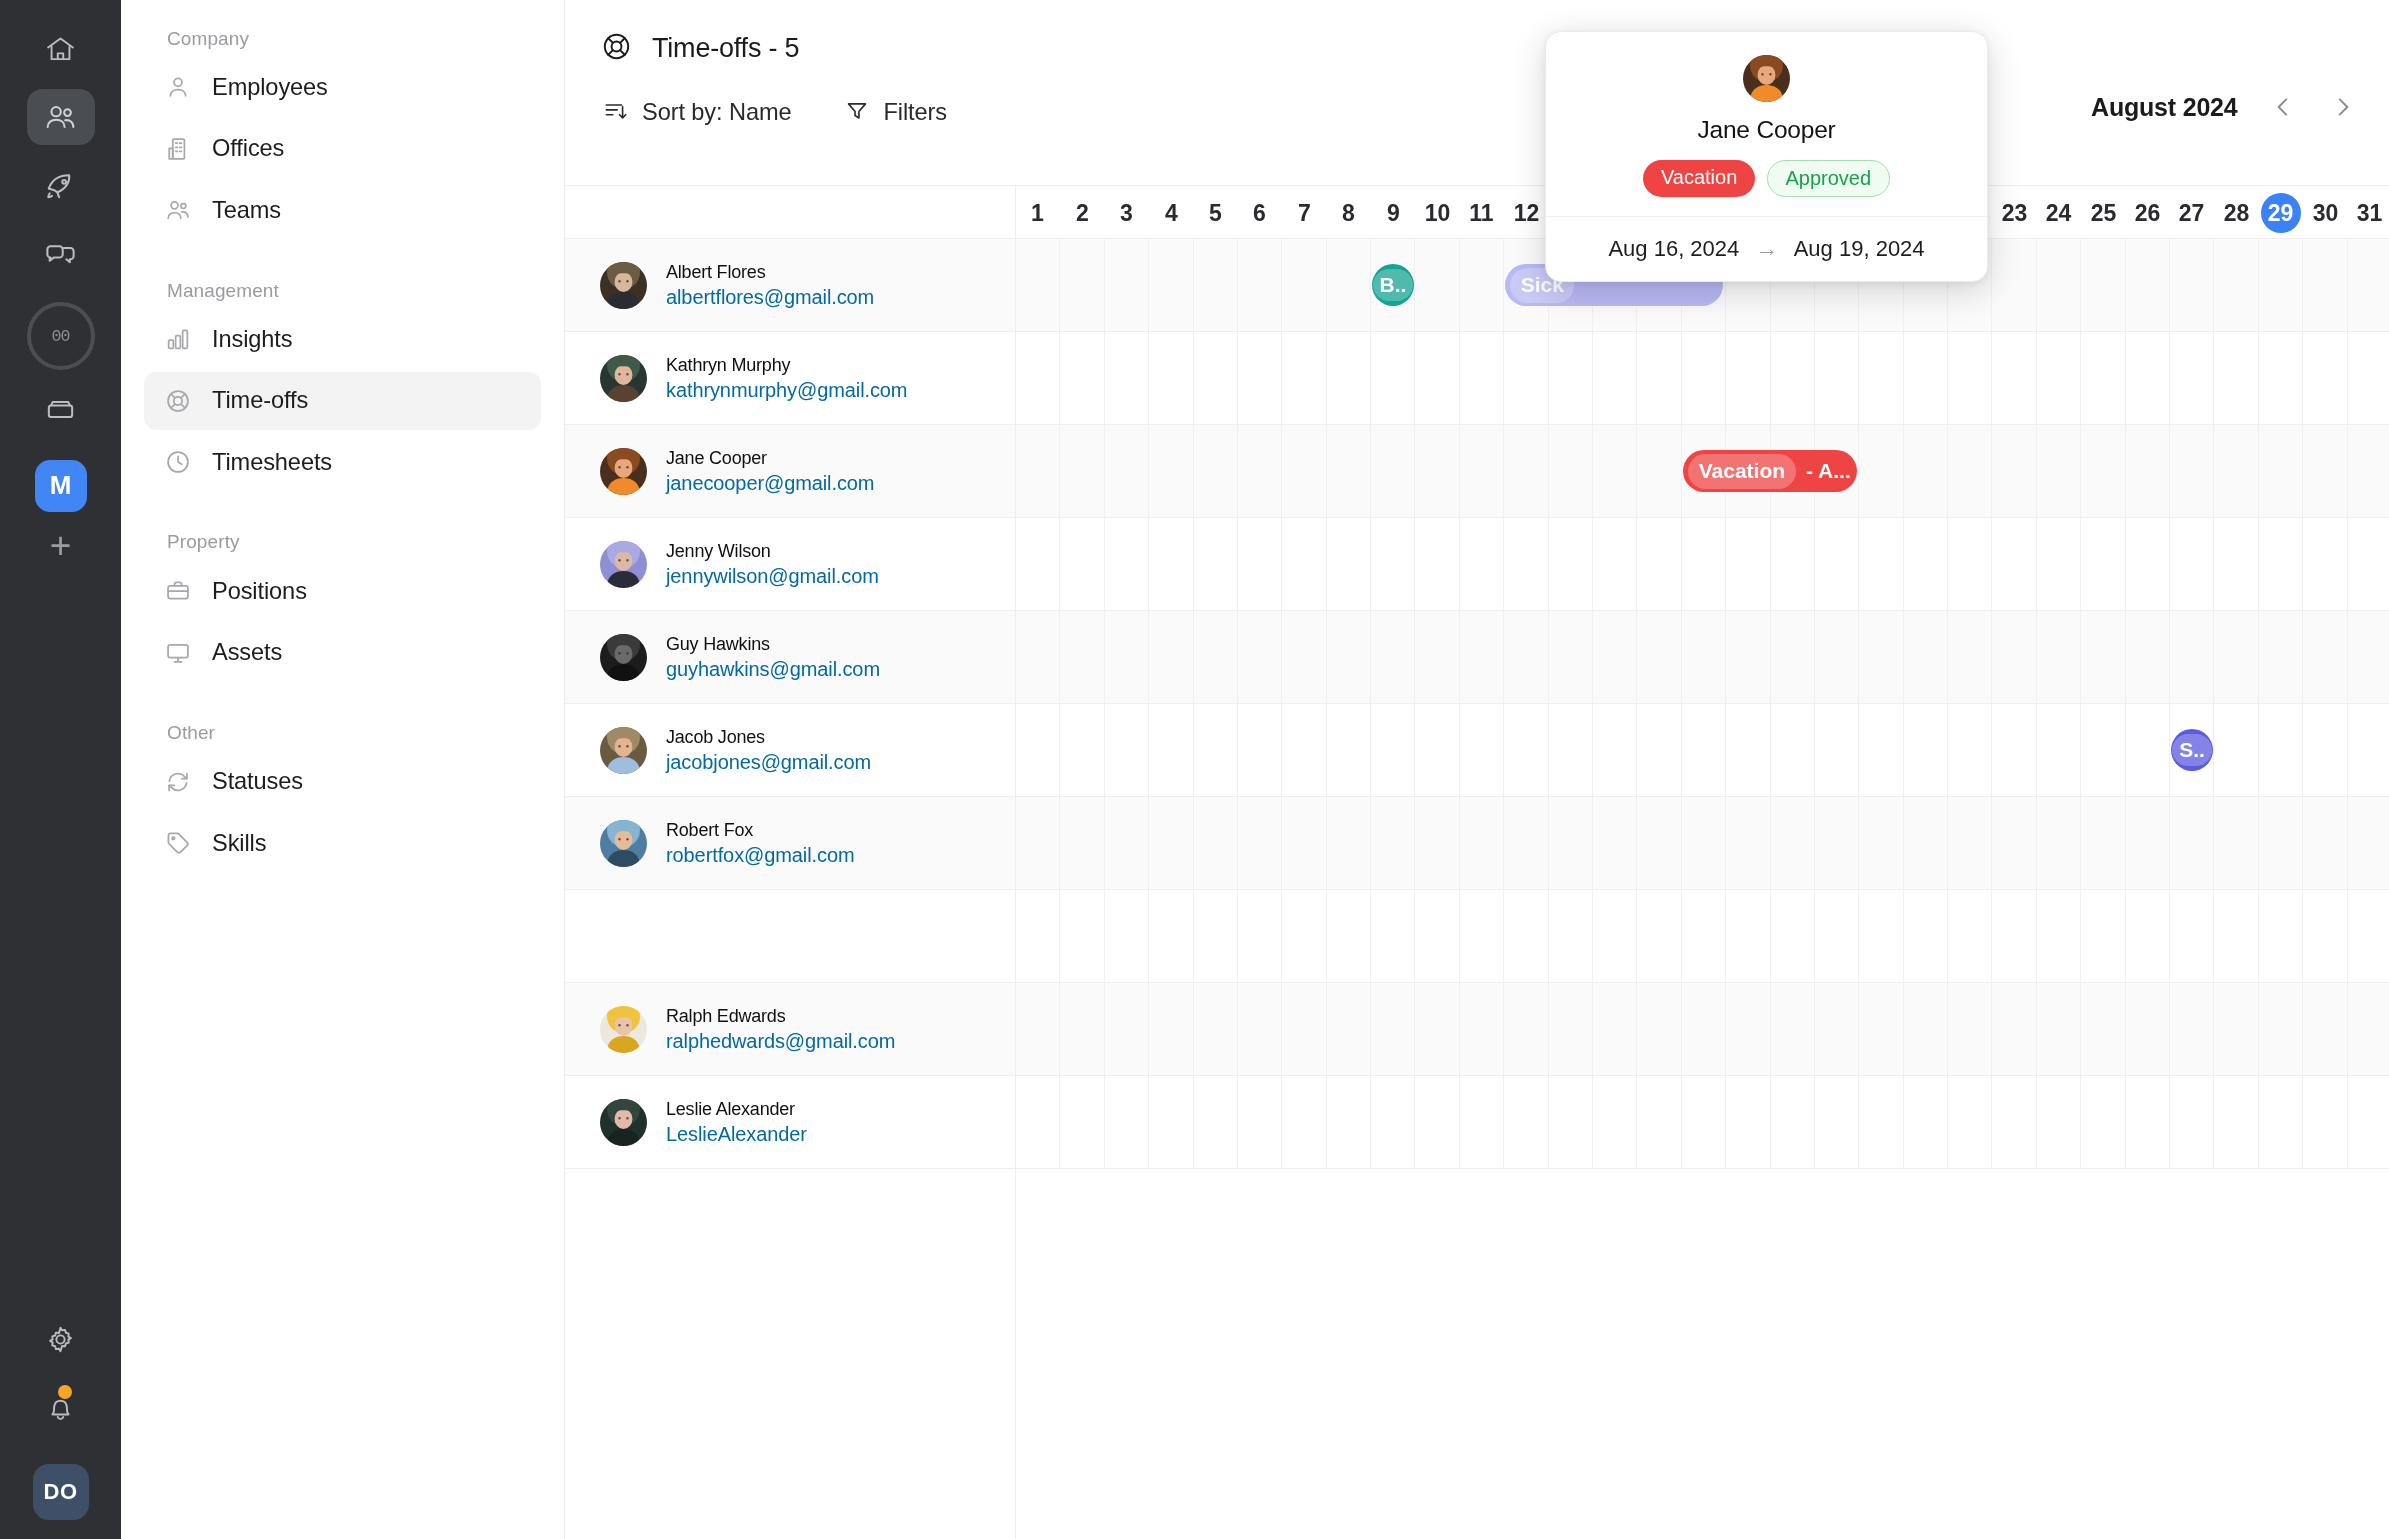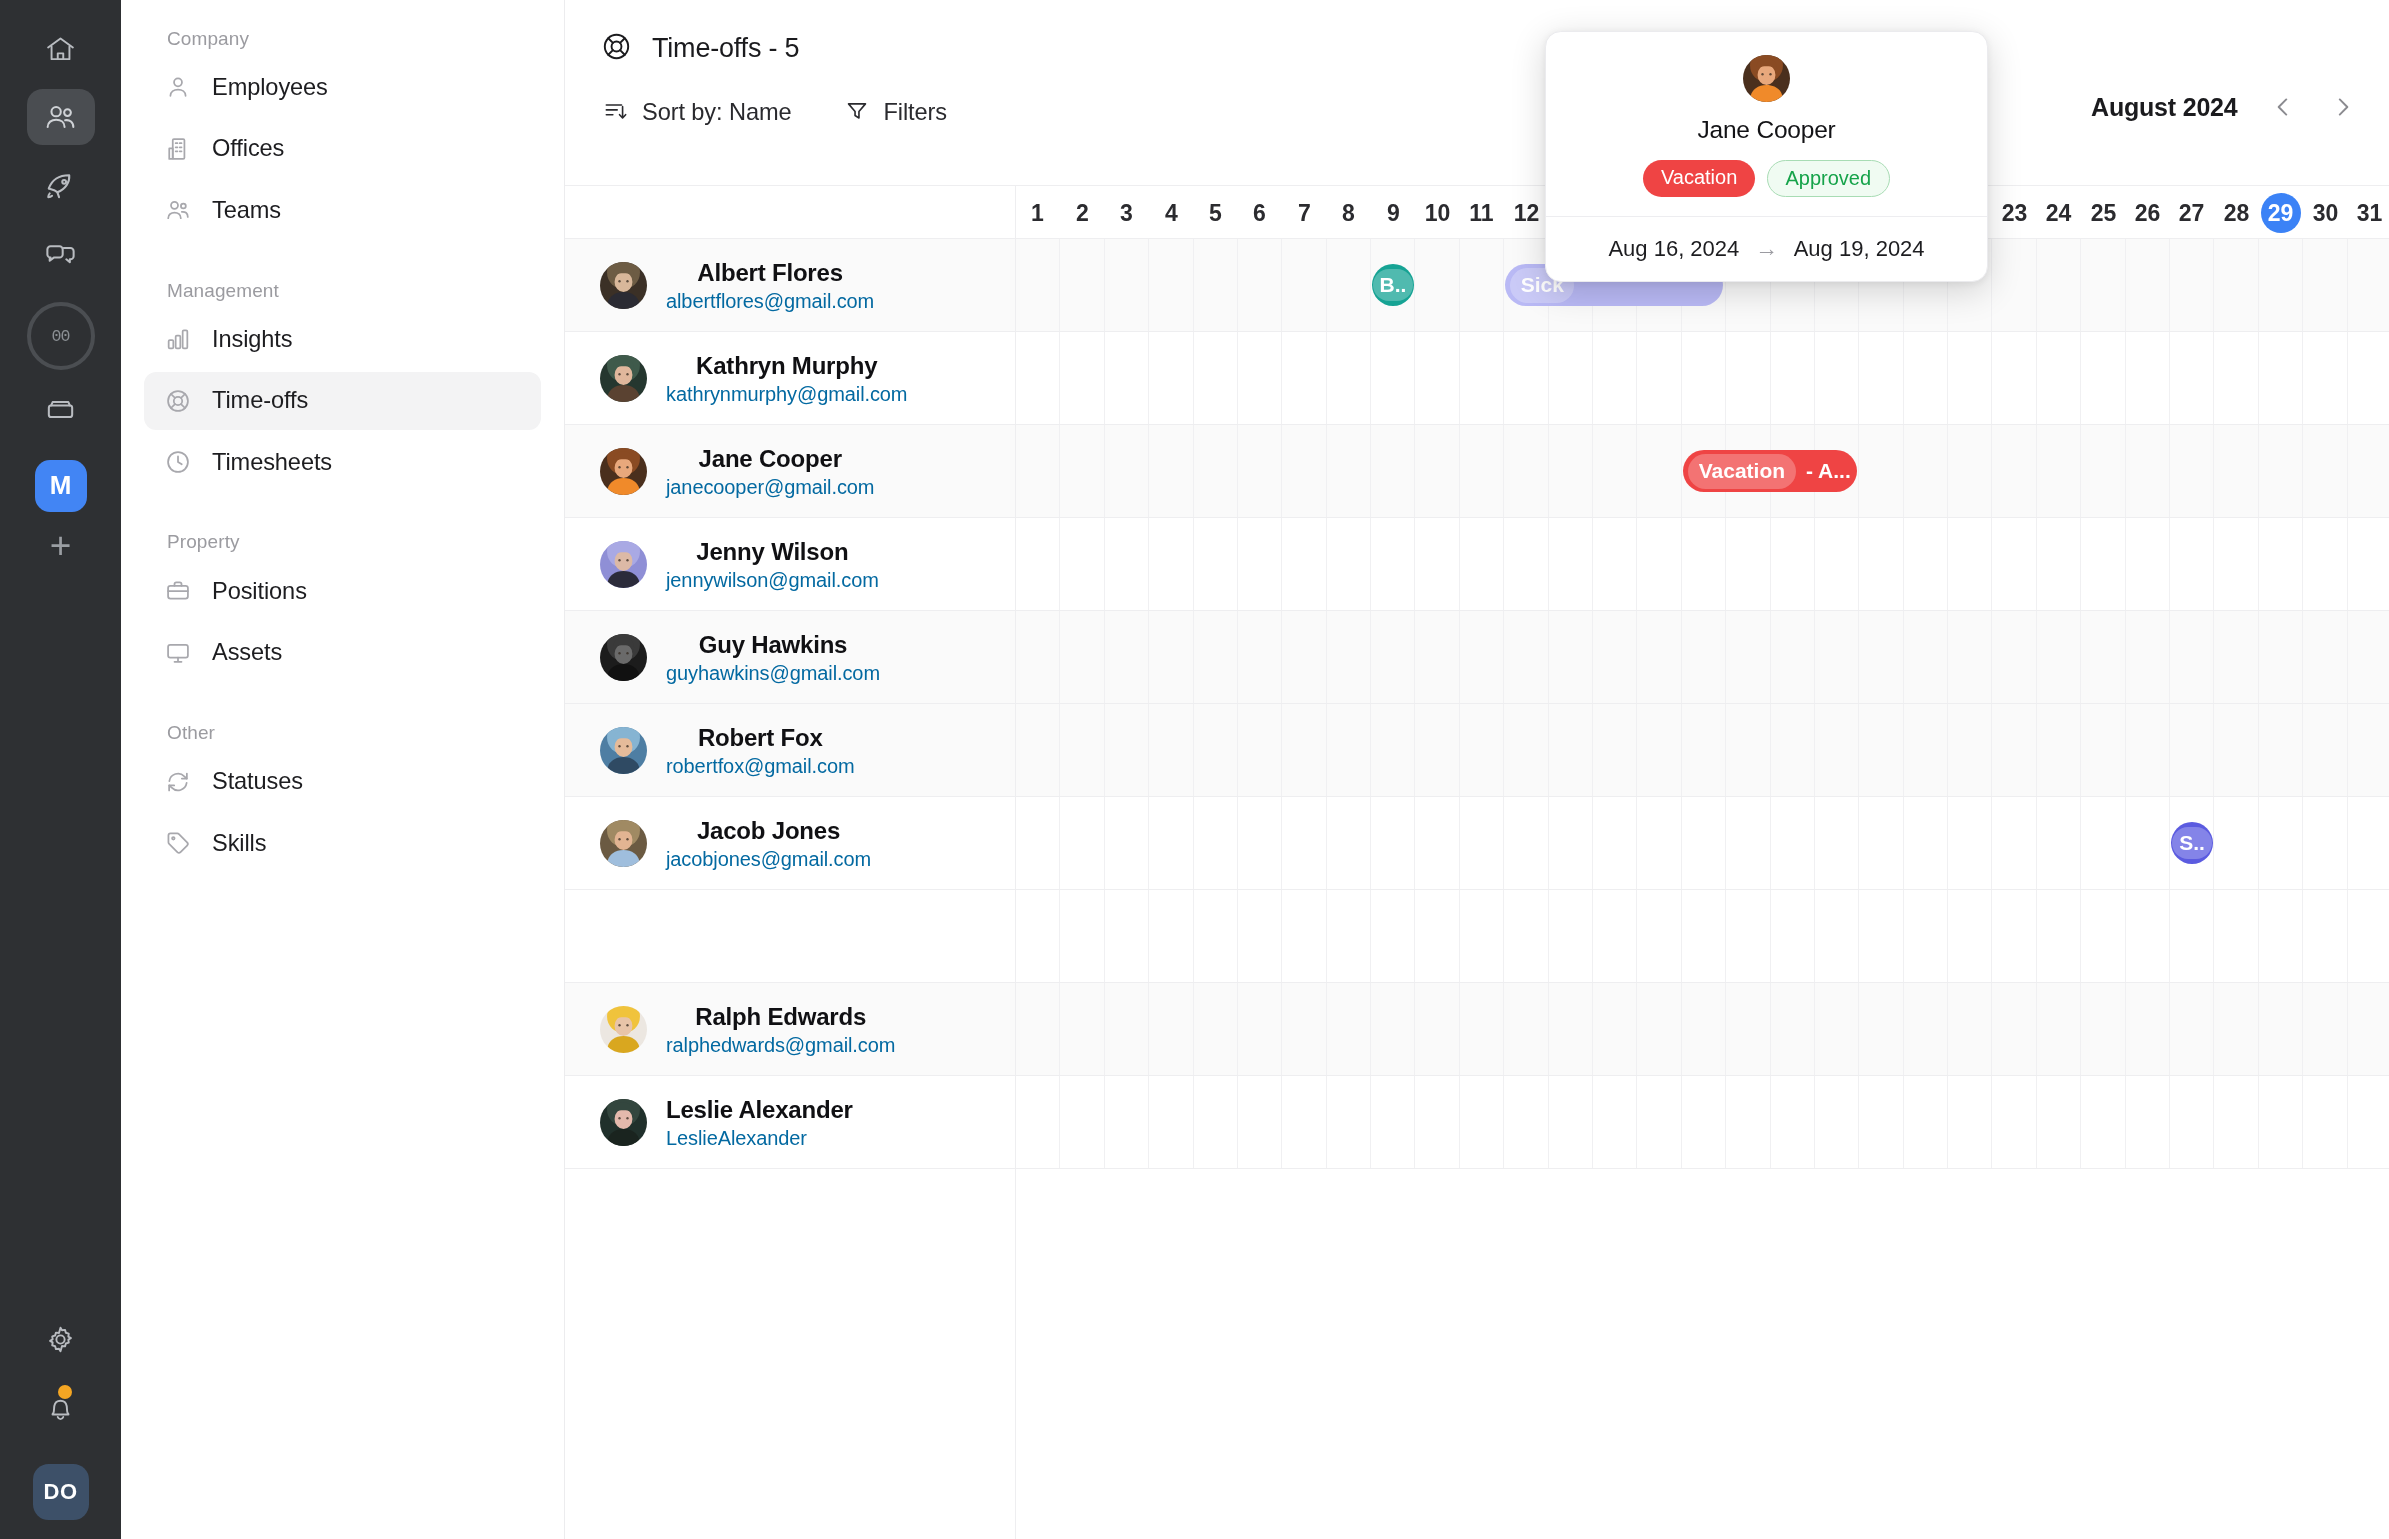--- a/index.html
+++ b/index.html
@@ -93,21 +93,21 @@
   .daycell.today .pill {
     width: 40px; height:40px; border-radius:50%; background:#3b82f6;
     display:flex; align-items:center; justify-content:center; color:#fff;
   }
   .rows { position:relative; }
   .row { position:relative; height: 93px; border-bottom:0.9px solid #eeeef0; }
   .row.alt { background:#fafafa; }
   .row-person { position:absolute; left: 35px; top:0; height:93px; display:flex; align-items:center; gap:19px; z-index:3;}
   .avatar { width: 47px; height:47px; border-radius:50%; flex:0 0 47px; overflow:hidden; position:relative; }
   .avatar svg { width:100%; height:100%; display:block; }
-  .p-name { font-size: 24px; font-weight:700; color:#101013; letter-spacing:-0.2px; line-height:1.25;text-align:center;}
+  .p-name { font-size: 18px; font-weight:400; color:#101013; letter-spacing:-0.2px; line-height:1.25;}
   .p-mail { font-size: 20px; color:#0369a1; letter-spacing:-0.1px; line-height:1.3;}
   .namecol-border { position:absolute; top:0; bottom:0; width:0.9px; background:#eeeef0; z-index:2;}
   .gridlines { position:absolute; top:0; bottom:0; right:0; }
   .gline { position:absolute; top:0; bottom:0; width:0.9px; background:#f0f0f2; }
 
   
   .chip {
     position:absolute; border-radius: 874px; display:flex; align-items:center;
     color:#fff; font-size:21px; font-weight:700; height:42px; z-index:4; overflow:hidden;
     padding: 0 5.2px; white-space:nowrap;
@@ -687,20 +687,74 @@
                   <circle cx="16.6" cy="16.4" r="1" fill="#33281f" opacity=".75"></circle>
                   <circle cx="23.4" cy="16.4" r="1" fill="#33281f" opacity=".75"></circle>
                 </svg>
               </div>
               <div>
                 <div class="p-name">Guy Hawkins</div>
                 <div class="p-mail">guyhawkins@gmail.com</div>
               </div>
             </div>
           </div>
+          <div class="row">
+            <div class="gridlines" style="left: 450px;">
+              <div class="gline" style="left: 44px;"></div>
+              <div class="gline" style="left: 89px;"></div>
+              <div class="gline" style="left: 133px;"></div>
+              <div class="gline" style="left: 178px;"></div>
+              <div class="gline" style="left: 222px;"></div>
+              <div class="gline" style="left: 266px;"></div>
+              <div class="gline" style="left: 311px;"></div>
+              <div class="gline" style="left: 355px;"></div>
+              <div class="gline" style="left: 399px;"></div>
+              <div class="gline" style="left: 444px;"></div>
+              <div class="gline" style="left: 488px;"></div>
+              <div class="gline" style="left: 533px;"></div>
+              <div class="gline" style="left: 577px;"></div>
+              <div class="gline" style="left: 621px;"></div>
+              <div class="gline" style="left: 666px;"></div>
+              <div class="gline" style="left: 710px;"></div>
+              <div class="gline" style="left: 755px;"></div>
+              <div class="gline" style="left: 799px;"></div>
+              <div class="gline" style="left: 843px;"></div>
+              <div class="gline" style="left: 888px;"></div>
+              <div class="gline" style="left: 932px;"></div>
+              <div class="gline" style="left: 976px;"></div>
+              <div class="gline" style="left: 1021px;"></div>
+              <div class="gline" style="left: 1065px;"></div>
+              <div class="gline" style="left: 1110px;"></div>
+              <div class="gline" style="left: 1154px;"></div>
+              <div class="gline" style="left: 1198px;"></div>
+              <div class="gline" style="left: 1243px;"></div>
+              <div class="gline" style="left: 1287px;"></div>
+              <div class="gline" style="left: 1332px;"></div>
+            </div>
+            <div class="row-person">
+              <div class="avatar">
+                <svg viewBox="0 0 40 40" preserveAspectRatio="xMidYMid slice">
+                  <rect width="40" height="40" fill="#6b5a42"></rect>
+                  <circle cx="20" cy="9" r="14" fill="#a08a63"></circle>
+                  <ellipse cx="20" cy="17" rx="7.6" ry="8.6" fill="#e2b492"></ellipse>
+                  <path d="M20 3c6 0 9 3.8 9 8.6 0 1.6-.5 3-1.2 3.6-.3-4-2.4-5.6-7.8-5.6s-7.5 1.6-7.8 5.6c-.7-.6-1.2-2-1.2-3.6C11 6.8 14 3 20 3z" fill="#a08a63"></path>
+                  <path d="M20 25.5c7.2 0 12.5 4 13.5 9.5v5h-27v-5c1-5.5 6.3-9.5 13.5-9.5z" fill="#9fbedd"></path>
+                  <circle cx="16.6" cy="16.4" r="1" fill="#33281f" opacity=".75"></circle>
+                  <circle cx="23.4" cy="16.4" r="1" fill="#33281f" opacity=".75"></circle>
+                </svg>
+              </div>
+              <div>
+                <div class="p-name">Jacob Jones</div>
+                <div class="p-mail">jacobjones@gmail.com</div>
+              </div>
+            </div>
+            <div class="chip round" style="background: rgb(91, 91, 224); left: 1606px; top: 25px;">
+              <span class="inner-pill">S..</span>
+            </div>
+          </div>
           <div class="row alt">
             <div class="gridlines" style="left: 450px;">
               <div class="gline" style="left: 44px;"></div>
               <div class="gline" style="left: 89px;"></div>
               <div class="gline" style="left: 133px;"></div>
               <div class="gline" style="left: 178px;"></div>
               <div class="gline" style="left: 222px;"></div>
               <div class="gline" style="left: 266px;"></div>
               <div class="gline" style="left: 311px;"></div>
               <div class="gline" style="left: 355px;"></div>
@@ -771,39 +825,70 @@
               <div class="gline" style="left: 976px;"></div>
               <div class="gline" style="left: 1021px;"></div>
               <div class="gline" style="left: 1065px;"></div>
               <div class="gline" style="left: 1110px;"></div>
               <div class="gline" style="left: 1154px;"></div>
               <div class="gline" style="left: 1198px;"></div>
               <div class="gline" style="left: 1243px;"></div>
               <div class="gline" style="left: 1287px;"></div>
               <div class="gline" style="left: 1332px;"></div>
             </div>
+          </div>
+          <div class="row alt">
+            <div class="gridlines" style="left: 450px;">
+              <div class="gline" style="left: 44px;"></div>
+              <div class="gline" style="left: 89px;"></div>
+              <div class="gline" style="left: 133px;"></div>
+              <div class="gline" style="left: 178px;"></div>
+              <div class="gline" style="left: 222px;"></div>
+              <div class="gline" style="left: 266px;"></div>
+              <div class="gline" style="left: 311px;"></div>
+              <div class="gline" style="left: 355px;"></div>
+              <div class="gline" style="left: 399px;"></div>
+              <div class="gline" style="left: 444px;"></div>
+              <div class="gline" style="left: 488px;"></div>
+              <div class="gline" style="left: 533px;"></div>
+              <div class="gline" style="left: 577px;"></div>
+              <div class="gline" style="left: 621px;"></div>
+              <div class="gline" style="left: 666px;"></div>
+              <div class="gline" style="left: 710px;"></div>
+              <div class="gline" style="left: 755px;"></div>
+              <div class="gline" style="left: 799px;"></div>
+              <div class="gline" style="left: 843px;"></div>
+              <div class="gline" style="left: 888px;"></div>
+              <div class="gline" style="left: 932px;"></div>
+              <div class="gline" style="left: 976px;"></div>
+              <div class="gline" style="left: 1021px;"></div>
+              <div class="gline" style="left: 1065px;"></div>
+              <div class="gline" style="left: 1110px;"></div>
+              <div class="gline" style="left: 1154px;"></div>
+              <div class="gline" style="left: 1198px;"></div>
+              <div class="gline" style="left: 1243px;"></div>
+              <div class="gline" style="left: 1287px;"></div>
+              <div class="gline" style="left: 1332px;"></div>
+            </div>
             <div class="row-person">
               <div class="avatar">
                 <svg viewBox="0 0 40 40" preserveAspectRatio="xMidYMid slice">
-                  <rect width="40" height="40" fill="#6b5a42"></rect>
-                  <circle cx="20" cy="9" r="14" fill="#a08a63"></circle>
-                  <ellipse cx="20" cy="17" rx="7.6" ry="8.6" fill="#e2b492"></ellipse>
-                  <path d="M20 3c6 0 9 3.8 9 8.6 0 1.6-.5 3-1.2 3.6-.3-4-2.4-5.6-7.8-5.6s-7.5 1.6-7.8 5.6c-.7-.6-1.2-2-1.2-3.6C11 6.8 14 3 20 3z" fill="#a08a63"></path>
-                  <path d="M20 25.5c7.2 0 12.5 4 13.5 9.5v5h-27v-5c1-5.5 6.3-9.5 13.5-9.5z" fill="#9fbedd"></path>
+                  <rect width="40" height="40" fill="#ece7e1"></rect>
+                  <circle cx="20" cy="9" r="14" fill="#f0c33c"></circle>
+                  <ellipse cx="20" cy="17" rx="7.6" ry="8.6" fill="#e8c4a8"></ellipse>
+                  <path d="M20 3c6 0 9 3.8 9 8.6 0 1.6-.5 3-1.2 3.6-.3-4-2.4-5.6-7.8-5.6s-7.5 1.6-7.8 5.6c-.7-.6-1.2-2-1.2-3.6C11 6.8 14 3 20 3z" fill="#f0c33c"></path>
+                  <path d="M20 25.5c7.2 0 12.5 4 13.5 9.5v5h-27v-5c1-5.5 6.3-9.5 13.5-9.5z" fill="#d9a71f"></path>
                   <circle cx="16.6" cy="16.4" r="1" fill="#33281f" opacity=".75"></circle>
                   <circle cx="23.4" cy="16.4" r="1" fill="#33281f" opacity=".75"></circle>
                 </svg>
               </div>
               <div>
-                <div class="p-name">Jacob Jones</div>
-                <div class="p-mail">jacobjones@gmail.com</div>
-              </div>
-            </div>
-            <div class="chip round" style="background: rgb(91, 91, 224); left: 1606px; top: 25px;">
-              <span class="inner-pill">S..</span>
+                <div class="p-name">Ralph Edwards</div>
+                <div class="p-mail">ralphedwards@gmail.com</div>
+              </div>
             </div>
           </div>
           <div class="row">
             <div class="gridlines" style="left: 450px;">
               <div class="gline" style="left: 44px;"></div>
               <div class="gline" style="left: 89px;"></div>
               <div class="gline" style="left: 133px;"></div>
               <div class="gline" style="left: 178px;"></div>
               <div class="gline" style="left: 222px;"></div>
               <div class="gline" style="left: 266px;"></div>
@@ -825,105 +910,20 @@
               <div class="gline" style="left: 976px;"></div>
               <div class="gline" style="left: 1021px;"></div>
               <div class="gline" style="left: 1065px;"></div>
               <div class="gline" style="left: 1110px;"></div>
               <div class="gline" style="left: 1154px;"></div>
               <div class="gline" style="left: 1198px;"></div>
               <div class="gline" style="left: 1243px;"></div>
               <div class="gline" style="left: 1287px;"></div>
               <div class="gline" style="left: 1332px;"></div>
             </div>
-          </div>
-          <div class="row alt">
-            <div class="gridlines" style="left: 450px;">
-              <div class="gline" style="left: 44px;"></div>
-              <div class="gline" style="left: 89px;"></div>
-              <div class="gline" style="left: 133px;"></div>
-              <div class="gline" style="left: 178px;"></div>
-              <div class="gline" style="left: 222px;"></div>
-              <div class="gline" style="left: 266px;"></div>
-              <div class="gline" style="left: 311px;"></div>
-              <div class="gline" style="left: 355px;"></div>
-              <div class="gline" style="left: 399px;"></div>
-              <div class="gline" style="left: 444px;"></div>
-              <div class="gline" style="left: 488px;"></div>
-              <div class="gline" style="left: 533px;"></div>
-              <div class="gline" style="left: 577px;"></div>
-              <div class="gline" style="left: 621px;"></div>
-              <div class="gline" style="left: 666px;"></div>
-              <div class="gline" style="left: 710px;"></div>
-              <div class="gline" style="left: 755px;"></div>
-              <div class="gline" style="left: 799px;"></div>
-              <div class="gline" style="left: 843px;"></div>
-              <div class="gline" style="left: 888px;"></div>
-              <div class="gline" style="left: 932px;"></div>
-              <div class="gline" style="left: 976px;"></div>
-              <div class="gline" style="left: 1021px;"></div>
-              <div class="gline" style="left: 1065px;"></div>
-              <div class="gline" style="left: 1110px;"></div>
-              <div class="gline" style="left: 1154px;"></div>
-              <div class="gline" style="left: 1198px;"></div>
-              <div class="gline" style="left: 1243px;"></div>
-              <div class="gline" style="left: 1287px;"></div>
-              <div class="gline" style="left: 1332px;"></div>
-            </div>
-            <div class="row-person">
-              <div class="avatar">
-                <svg viewBox="0 0 40 40" preserveAspectRatio="xMidYMid slice">
-                  <rect width="40" height="40" fill="#ece7e1"></rect>
-                  <circle cx="20" cy="9" r="14" fill="#f0c33c"></circle>
-                  <ellipse cx="20" cy="17" rx="7.6" ry="8.6" fill="#e8c4a8"></ellipse>
-                  <path d="M20 3c6 0 9 3.8 9 8.6 0 1.6-.5 3-1.2 3.6-.3-4-2.4-5.6-7.8-5.6s-7.5 1.6-7.8 5.6c-.7-.6-1.2-2-1.2-3.6C11 6.8 14 3 20 3z" fill="#f0c33c"></path>
-                  <path d="M20 25.5c7.2 0 12.5 4 13.5 9.5v5h-27v-5c1-5.5 6.3-9.5 13.5-9.5z" fill="#d9a71f"></path>
-                  <circle cx="16.6" cy="16.4" r="1" fill="#33281f" opacity=".75"></circle>
-                  <circle cx="23.4" cy="16.4" r="1" fill="#33281f" opacity=".75"></circle>
-                </svg>
-              </div>
-              <div>
-                <div class="p-name">Ralph Edwards</div>
-                <div class="p-mail">ralphedwards@gmail.com</div>
-              </div>
-            </div>
-          </div>
-          <div class="row">
-            <div class="gridlines" style="left: 450px;">
-              <div class="gline" style="left: 44px;"></div>
-              <div class="gline" style="left: 89px;"></div>
-              <div class="gline" style="left: 133px;"></div>
-              <div class="gline" style="left: 178px;"></div>
-              <div class="gline" style="left: 222px;"></div>
-              <div class="gline" style="left: 266px;"></div>
-              <div class="gline" style="left: 311px;"></div>
-              <div class="gline" style="left: 355px;"></div>
-              <div class="gline" style="left: 399px;"></div>
-              <div class="gline" style="left: 444px;"></div>
-              <div class="gline" style="left: 488px;"></div>
-              <div class="gline" style="left: 533px;"></div>
-              <div class="gline" style="left: 577px;"></div>
-              <div class="gline" style="left: 621px;"></div>
-              <div class="gline" style="left: 666px;"></div>
-              <div class="gline" style="left: 710px;"></div>
-              <div class="gline" style="left: 755px;"></div>
-              <div class="gline" style="left: 799px;"></div>
-              <div class="gline" style="left: 843px;"></div>
-              <div class="gline" style="left: 888px;"></div>
-              <div class="gline" style="left: 932px;"></div>
-              <div class="gline" style="left: 976px;"></div>
-              <div class="gline" style="left: 1021px;"></div>
-              <div class="gline" style="left: 1065px;"></div>
-              <div class="gline" style="left: 1110px;"></div>
-              <div class="gline" style="left: 1154px;"></div>
-              <div class="gline" style="left: 1198px;"></div>
-              <div class="gline" style="left: 1243px;"></div>
-              <div class="gline" style="left: 1287px;"></div>
-              <div class="gline" style="left: 1332px;"></div>
-            </div>
             <div class="row-person">
               <div class="avatar">
                 <svg viewBox="0 0 40 40" preserveAspectRatio="xMidYMid slice">
                   <rect width="40" height="40" fill="#20302b"></rect>
                   <circle cx="20" cy="9" r="14" fill="#33463e"></circle>
                   <ellipse cx="20" cy="17" rx="7.6" ry="8.6" fill="#e4b9ac"></ellipse>
                   <path d="M20 3c6 0 9 3.8 9 8.6 0 1.6-.5 3-1.2 3.6-.3-4-2.4-5.6-7.8-5.6s-7.5 1.6-7.8 5.6c-.7-.6-1.2-2-1.2-3.6C11 6.8 14 3 20 3z" fill="#33463e"></path>
                   <path d="M20 25.5c7.2 0 12.5 4 13.5 9.5v5h-27v-5c1-5.5 6.3-9.5 13.5-9.5z" fill="#1a241f"></path>
                   <circle cx="16.6" cy="16.4" r="1" fill="#33281f" opacity=".75"></circle>
                   <circle cx="23.4" cy="16.4" r="1" fill="#33281f" opacity=".75"></circle>

